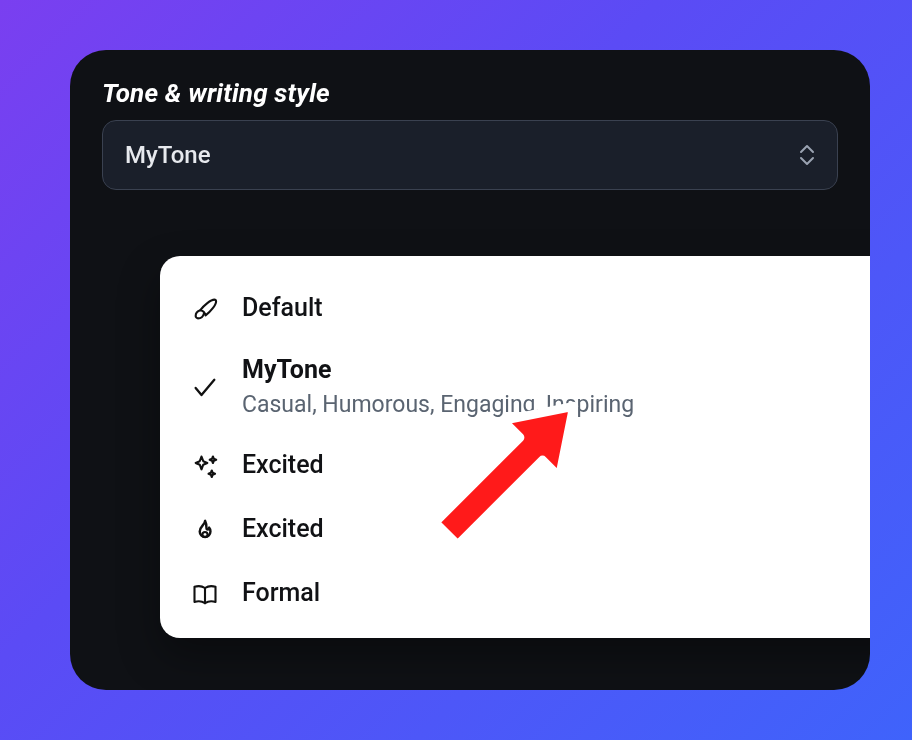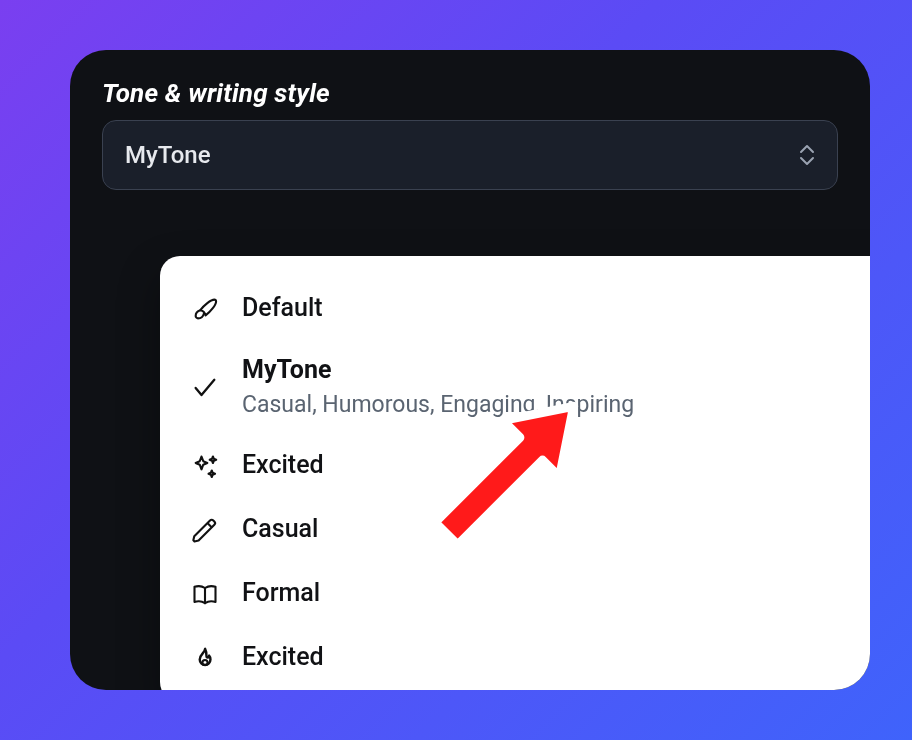--- a/index.html
+++ b/index.html
@@ -169,53 +169,42 @@
           <path d="M9 14l1.5-4L14 8.5 10.5 7 9 3 7.5 7 4 8.5 7.5 10z"></path>
           <path d="M18 5l.8-2 .8 2 2 .8-2 .8-.8 2-.8-2-2-.8z"></path>
           <path d="M17 17l.8-2 .8 2 2 .8-2 .8-.8 2-.8-2-2-.8z"></path>
         </svg>
       </span>
       <div class="opt-text">
         <span class="opt-label">Excited</span>
       </div>
     </div>
 
-    <div class="opt">
-      <span class="icn">
-        <svg viewBox="0 0 24 24" fill="none" stroke="#111" stroke-width="1.8" stroke-linecap="round" stroke-linejoin="round">
-          <path d="M3 21l3.5-.8L20 6.7c.8-.8.8-2 0-2.8l-.9-.9c-.8-.8-2-.8-2.8 0L2.8 16.5 2 20z"></path>
-          <path d="M14.5 5.5l3 3"></path>
-        </svg>
-      </span>
-      <div class="opt-text">
-        <span class="opt-label">Casual</span>
+
+    <div class="opt">
+      <span class="icn">
+        <svg viewBox="0 0 24 24" fill="none" stroke="#111" stroke-width="1.8" stroke-linecap="round" stroke-linejoin="round">
+          <path d="M12 3c0 3-4 4-4 8a4 4 0 008 0c0-2-1-3-1-3 0 2-2 2-2 0 0-3-1-5-1-5z" transform="translate(0 1) scale(1.15) translate(-1.5 -1)"></path>
+          <circle cx="12" cy="15" r="2.2"></circle>
+        </svg>
+      </span>
+      <div class="opt-text">
+        <span class="opt-label">Excited</span>
       </div>
     </div>
 
     <div class="opt">
       <span class="icn">
         <svg viewBox="0 0 24 24" fill="none" stroke="#111" stroke-width="1.8" stroke-linecap="round" stroke-linejoin="round">
           <path d="M3 5c3-1 6-1 9 1 3-2 6-2 9-1v13c-3-1-6-1-9 1-3-2-6-2-9-1z"></path>
           <path d="M12 6v13"></path>
         </svg>
       </span>
       <div class="opt-text">
         <span class="opt-label">Formal</span>
-      </div>
-    </div>
-
-    <div class="opt">
-      <span class="icn">
-        <svg viewBox="0 0 24 24" fill="none" stroke="#111" stroke-width="1.8" stroke-linecap="round" stroke-linejoin="round">
-          <path d="M12 3c0 3-4 4-4 8a4 4 0 008 0c0-2-1-3-1-3 0 2-2 2-2 0 0-3-1-5-1-5z" transform="translate(0 1) scale(1.15) translate(-1.5 -1)"></path>
-          <circle cx="12" cy="15" r="2.2"></circle>
-        </svg>
-      </span>
-      <div class="opt-text">
-        <span class="opt-label">Excited</span>
       </div>
     </div>
 
   </div>
 </div>
 
 <svg class="arrow-anno" width="260" height="280" viewBox="0 0 260 280">
   <g transform="rotate(45 110 110)">
     <path d="M110 20 L150 80 L126 80 L126 200 L94 200 L94 80 L70 80 Z" fill="#ff1a1a" stroke="#ffffff" stroke-width="9" stroke-linejoin="round"></path>
   </g>

